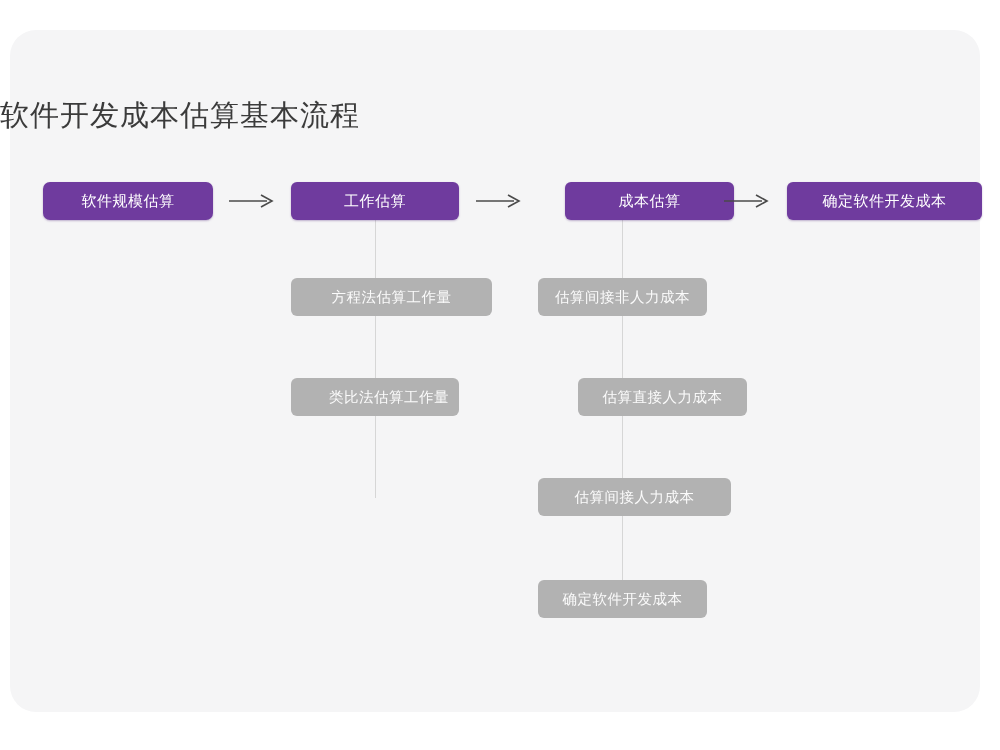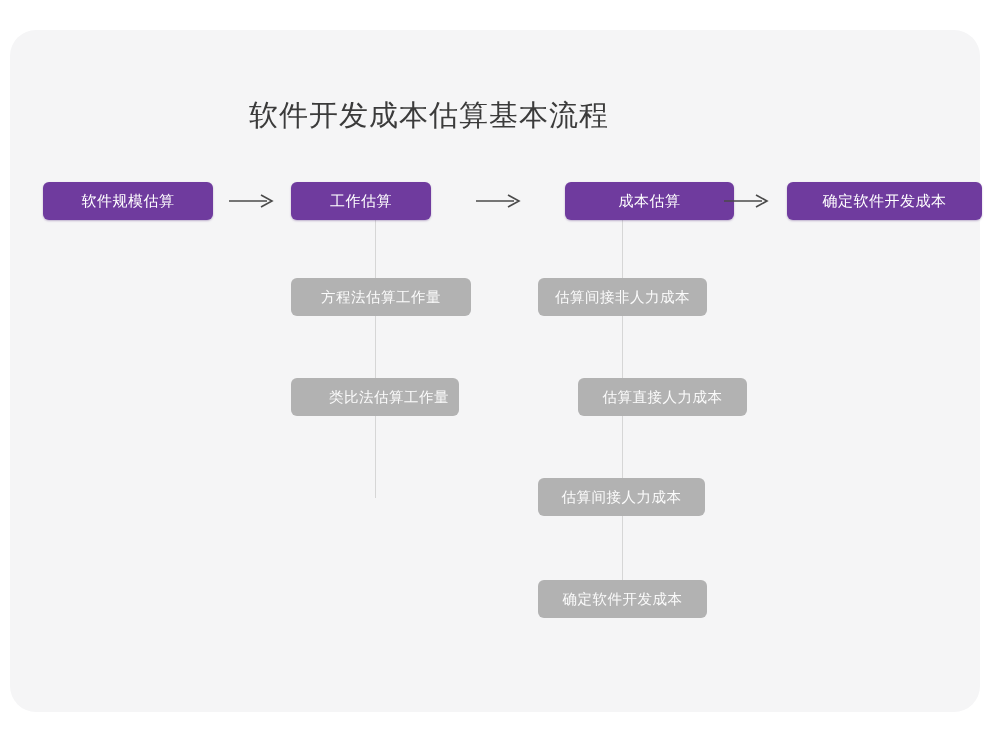--- a/index.html
+++ b/index.html
@@ -29,21 +29,21 @@
     height: 682px;
     background: #f5f5f6;
     border-radius: 26px;
   }
 
   .page-title {
     position: absolute;
     left: 0;
     top: 93px;
     width: 858px;
-    text-align: center;
+    text-align: left;
     font-size: 29px;
     line-height: 44px;
     color: #3b3b3b;
     letter-spacing: 1px;
     font-weight: 400;
     white-space: nowrap;
   }
 
   
   .connector {
@@ -96,23 +96,23 @@
 
 <div id="canvas">
 
   <div class="card"></div>
 
   <div class="page-title">软件开发成本估算基本流程</div>
 
   <div class="connector" style="left:375px; top:220px; height:278px;"></div>
   <div class="connector" style="left:622px; top:220px; height:380px;"></div>
 
-  <div class="node primary" style="left:43px; top:182px; width:170px;">软件规模估算</div>
+  <div class="node primary" style="left:43px; top:182px; width:170px;border-radius:7px;">软件规模估算</div>
 
-  <div class="node primary" style="left:291px; top:182px; width:140px;">工作估算</div>
+  <div class="node primary" style="left:291px; top:182px; width:168px;">工作估算</div>
 
   <div class="node primary" style="left:538px; top:182px; width:169px;margin-left:27px;">成本估算</div>
 
   <div class="node primary" style="left:787px; top:182px; width:195px;">确定软件开发成本</div>
 
   <div class="arrow" style="left:213px; width:78px;">
     <svg width="46" height="16" viewBox="0 0 46 16" aria-hidden="true">
       <line x1="0" y1="8" x2="38" y2="8" stroke="#4a4a4a" stroke-width="1.6"></line>
       <polyline points="32,2 43,8 32,14" fill="none" stroke="#4a4a4a" stroke-width="1.6"></polyline>
     </svg>
@@ -125,26 +125,26 @@
     </svg>
   </div>
 
   <div class="arrow" style="left:707px; width:80px;">
     <svg width="46" height="16" viewBox="0 0 46 16" aria-hidden="true">
       <line x1="0" y1="8" x2="38" y2="8" stroke="#4a4a4a" stroke-width="1.6"></line>
       <polyline points="32,2 43,8 32,14" fill="none" stroke="#4a4a4a" stroke-width="1.6"></polyline>
     </svg>
   </div>
 
-  <div class="node secondary" style="left:291px; top:278px; width:180px;border-radius:6px;">方程法估算工作量</div>
+  <div class="node secondary" style="left:291px; top:278px; width:201px;border-radius:6px;">方程法估算工作量</div>
 
   <div class="node secondary" style="left:291px; top:378px; width:168px;padding-left:28px;">类比法估算工作量</div>
 
 
   <div class="node secondary" style="left:538px; top:278px; width:169px;">估算间接非人力成本</div>
 
   <div class="node secondary" style="left:538px; top:378px; width:169px;margin-left:40px;">估算直接人力成本</div>
 
-  <div class="node secondary" style="left:538px; top:478px; width:167px;">估算间接人力成本</div>
+  <div class="node secondary" style="left:538px; top:478px; width:193px;">估算间接人力成本</div>
 
   <div class="node secondary" style="left:538px; top:580px; width:169px;">确定软件开发成本</div>
 
 </div>
 
 </body></html>

